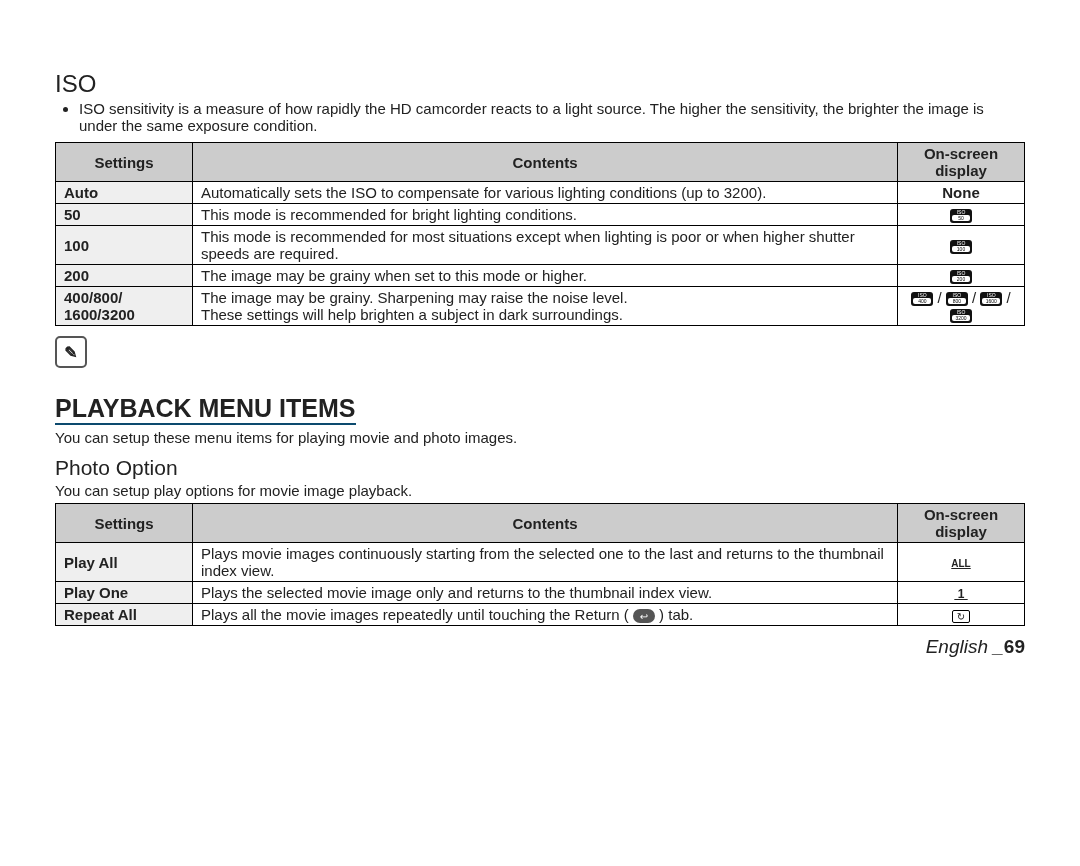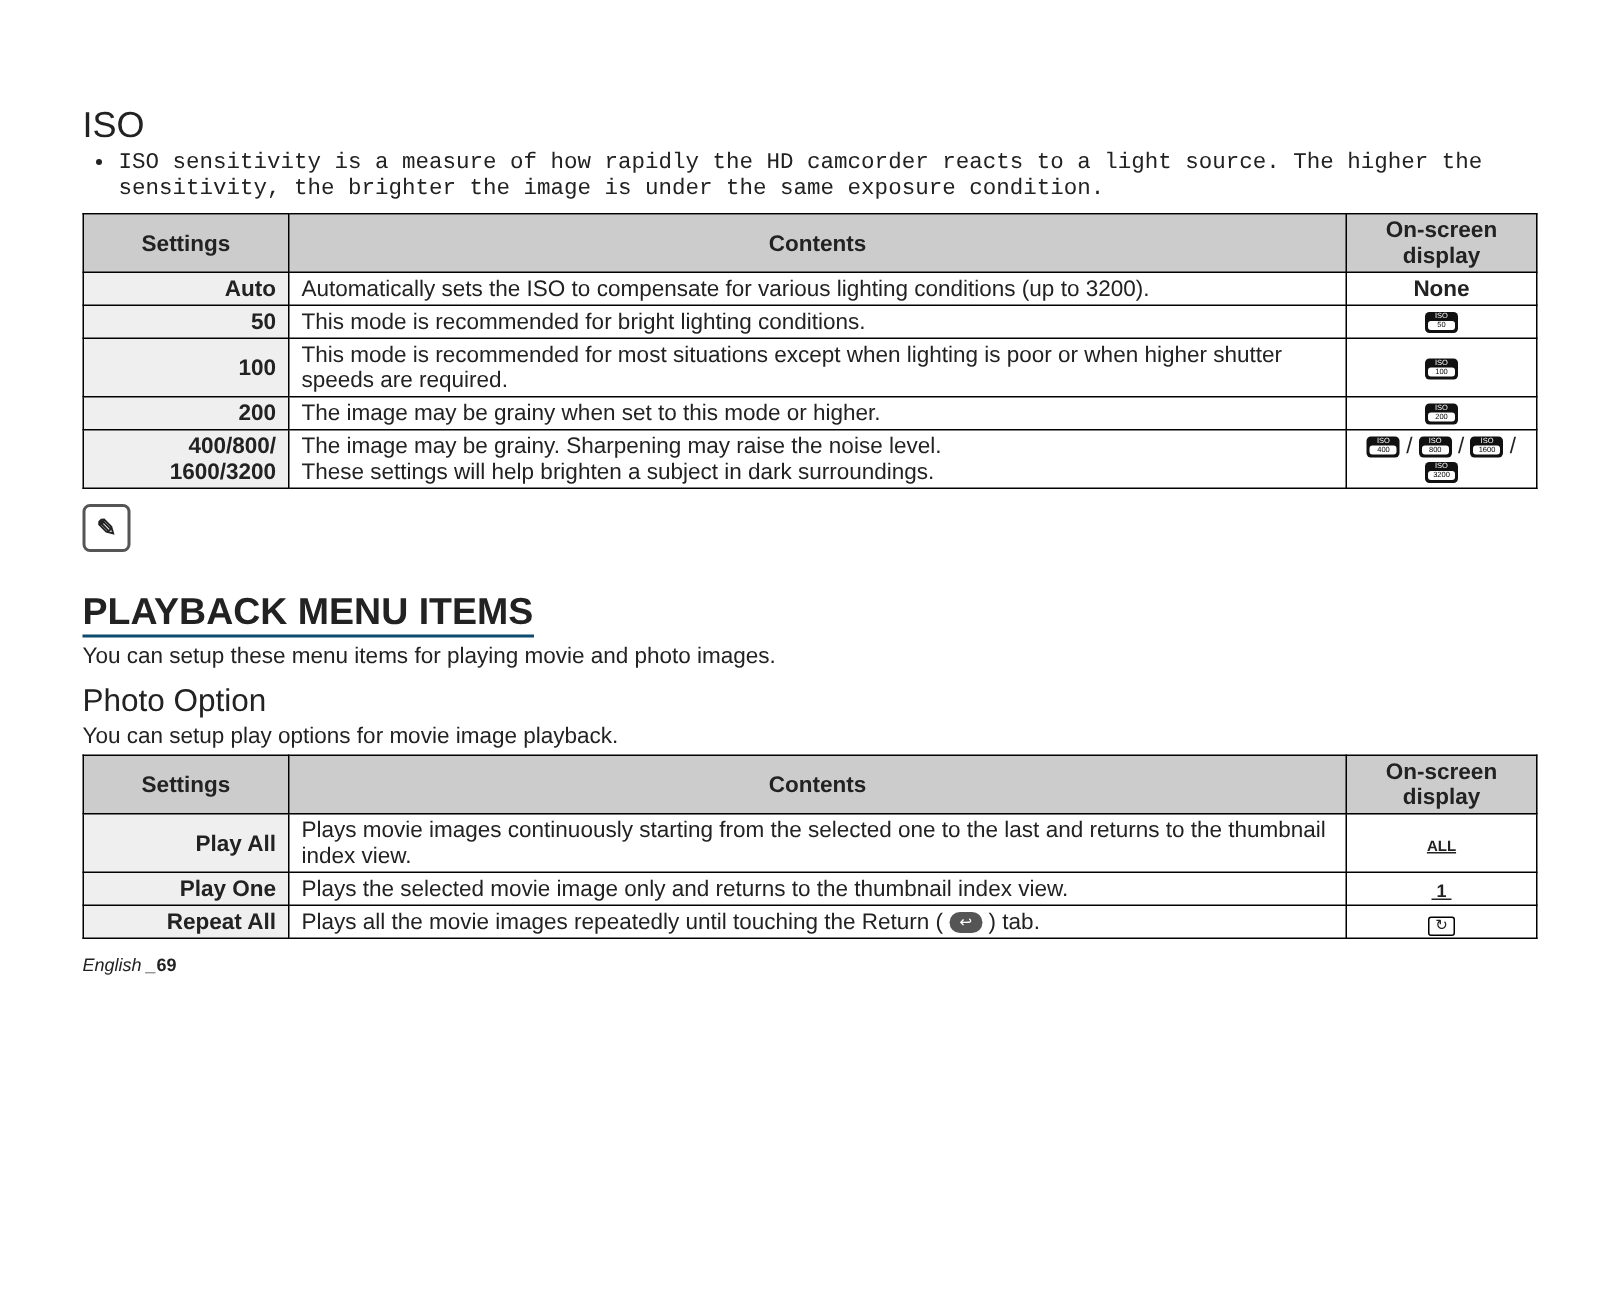--- a/index.html
+++ b/index.html
@@ -14,39 +14,39 @@
   }
   .h1 {
     font-size: 24px;
     font-weight: 400;
     margin-bottom: 2px;
   }
   .intro-bullets {
     margin: 0 0 8px 14px;
     padding: 0;
   }
-  .intro-bullets li { margin-left: 10px; font-family: Liberation Mono, monospace; }
+  .intro-bullets li { margin-left: 10px; }
   table {
     border-collapse: collapse;
     width: 100%;
     margin: 4px 0 10px 0;
     border-radius: 28px;
   }
   th, td {
     border: 1px solid #000;
     padding: 2px 8px;
     font-size: 15px;
     vertical-align: middle;
   }
   th {
     background: #ccc;
     font-weight: 700;
     text-align: center;
   }
-  .col-settings { width: 120px; background:#efefef; font-weight:700; text-align:right;}
+  .col-settings { width: 120px; background:#efefef; font-weight:700; text-align:left;}
   .col-osd { width: 110px; text-align:center; font-weight:700;}
   .note-row { display:flex; align-items:flex-start; margin:6px 0 18px 0;}
   .note-icon {
     width:28px; height:28px; border:2px solid #555; border-radius:5px;
     display:flex; align-items:center; justify-content:center;
     font-size:16px; font-weight:700; margin-right:14px; flex-shrink:0;
   }
   .note-bullets { margin:0; padding-left:18px; }
   .h2 {
     font-size: 25px;
@@ -62,21 +62,21 @@
     text-align:center; padding-top:1px; vertical-align:middle;
   }
   .iso-pill .top { display:block; font-size:5px; line-height:5px;}
   .iso-pill .bot { display:block; background:#fff; color:#000; border-radius:2px; margin:0 2px 1px 2px; font-size:5px; line-height:6px;}
   .osd-symbol { font-size:14px; }
   .return-icon {
     display:inline-flex; align-items:center; justify-content:center;
     width:22px; height:14px; border-radius:7px; background:#555; color:#fff;
     font-size:10px; vertical-align:middle;
   }
-  .footer { text-align:left; font-size:12px; font-style:italic; }
+  .footer { text-align:right; font-size:19px; font-style:italic; }
   .footer .pg { font-weight:700; font-style:normal;}
 </style>
 </head>
 <body>
 
 
 
 
 <div class="h1">ISO</div>
 <ul class="intro-bullets">

